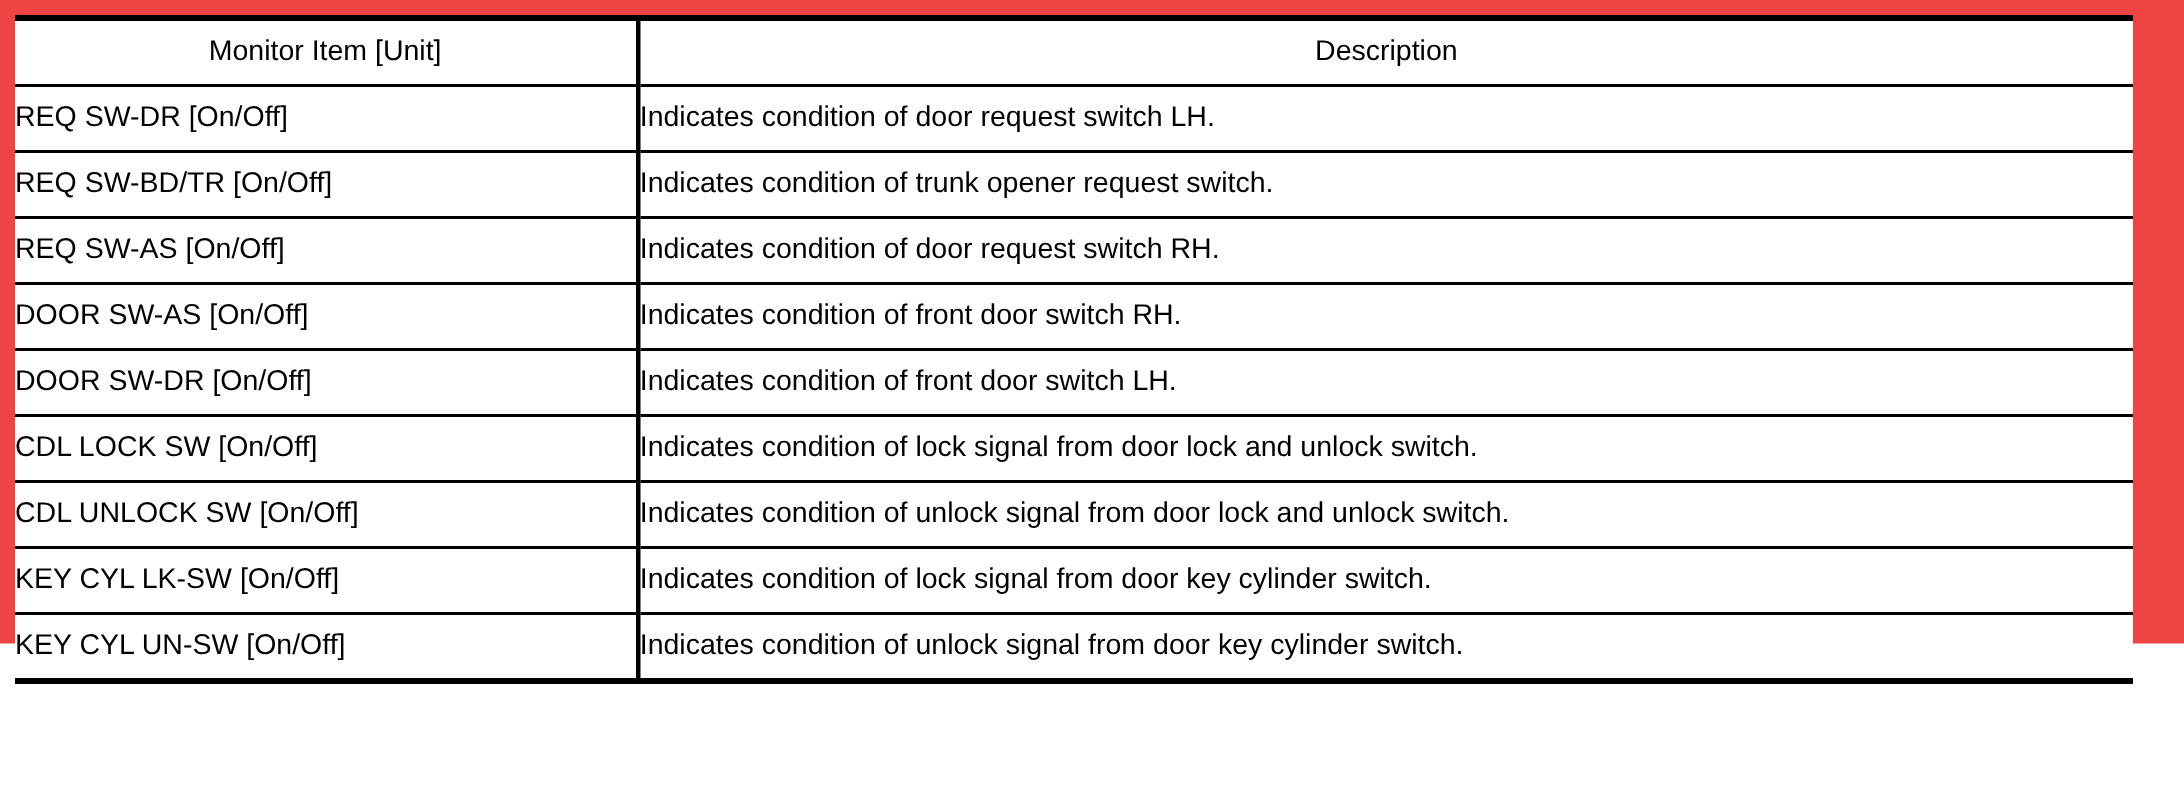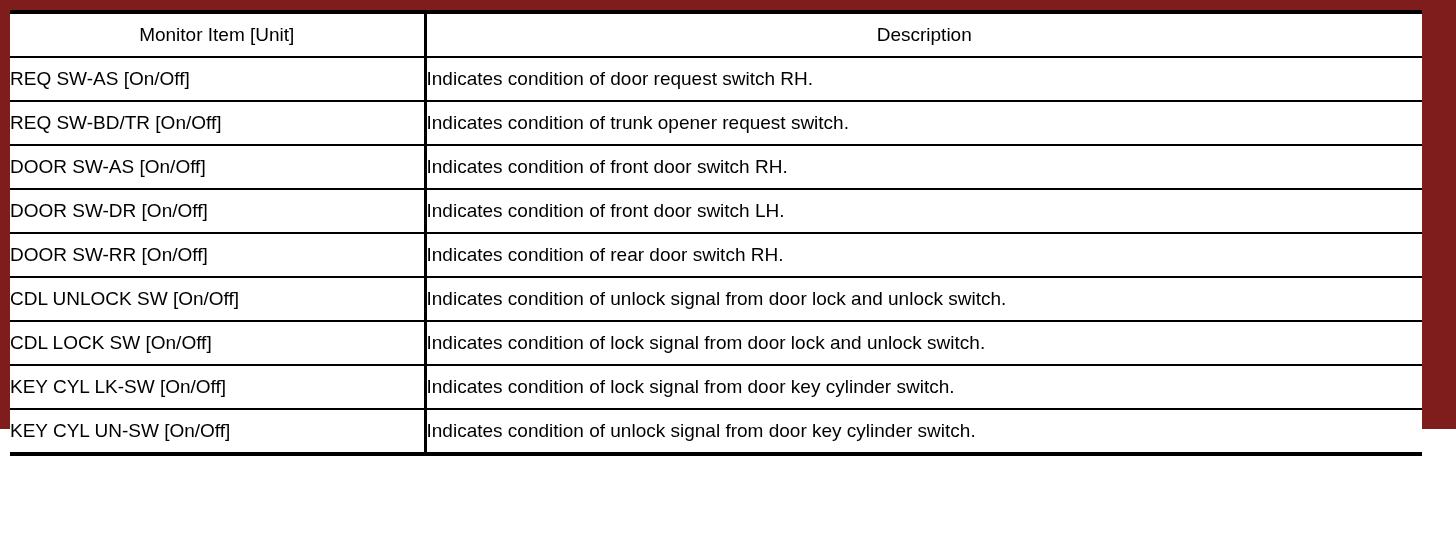--- a/index.html
+++ b/index.html
@@ -12,21 +12,21 @@
     height: 538px;
     font-family: "Liberation Sans", sans-serif;
     color: #000000;
     overflow: hidden;
   }
 
   .page {
     position: relative;
     width: 1456px;
     height: 429px;
-    background: #7f1d1d;
+    background: #ef4444;
   }
 
   
   .monitor-table-wrap {
     position: absolute;
     left: 10px;
     top: 10px;
     width: 1412px;
     border-top: 4px solid #000000;
     border-bottom: 4px solid #000000;
@@ -97,46 +97,46 @@
         <col class="col-desc">
       </colgroup>
       <thead>
         <tr class="row-divider">
           <th class="cell-item">Monitor Item [Unit]</th>
           <th class="cell-desc">Description</th>
         </tr>
       </thead>
       <tbody>
         <tr class="row-divider">
-          <td class="cell-item">REQ SW-AS [On/Off]</td>
-          <td class="cell-desc">Indicates condition of door request switch RH.</td>
+          <td class="cell-item">REQ SW-DR [On/Off]</td>
+          <td class="cell-desc">Indicates condition of door request switch LH.</td>
         </tr>
         <tr class="row-divider">
           <td class="cell-item">REQ SW-BD/TR [On/Off]</td>
           <td class="cell-desc">Indicates condition of trunk opener request switch.</td>
+        </tr>
+        <tr class="row-divider">
+          <td class="cell-item">REQ SW-AS [On/Off]</td>
+          <td class="cell-desc">Indicates condition of door request switch RH.</td>
         </tr>
         <tr class="row-divider">
           <td class="cell-item">DOOR SW-AS [On/Off]</td>
           <td class="cell-desc">Indicates condition of front door switch RH.</td>
         </tr>
         <tr class="row-divider">
           <td class="cell-item">DOOR SW-DR [On/Off]</td>
           <td class="cell-desc">Indicates condition of front door switch LH.</td>
         </tr>
         <tr class="row-divider">
-          <td class="cell-item">DOOR SW-RR [On/Off]</td>
-          <td class="cell-desc">Indicates condition of rear door switch RH.</td>
+          <td class="cell-item">CDL LOCK SW [On/Off]</td>
+          <td class="cell-desc">Indicates condition of lock signal from door lock and unlock switch.</td>
         </tr>
         <tr class="row-divider">
           <td class="cell-item">CDL UNLOCK SW [On/Off]</td>
           <td class="cell-desc">Indicates condition of unlock signal from door lock and unlock switch.</td>
-        </tr>
-        <tr class="row-divider">
-          <td class="cell-item">CDL LOCK SW [On/Off]</td>
-          <td class="cell-desc">Indicates condition of lock signal from door lock and unlock switch.</td>
         </tr>
         <tr class="row-divider">
           <td class="cell-item">KEY CYL LK-SW [On/Off]</td>
           <td class="cell-desc">Indicates condition of lock signal from door key cylinder switch.</td>
         </tr>
         <tr>
           <td class="cell-item">KEY CYL UN-SW [On/Off]</td>
           <td class="cell-desc">Indicates condition of unlock signal from door key cylinder switch.</td>
         </tr>
       </tbody>

